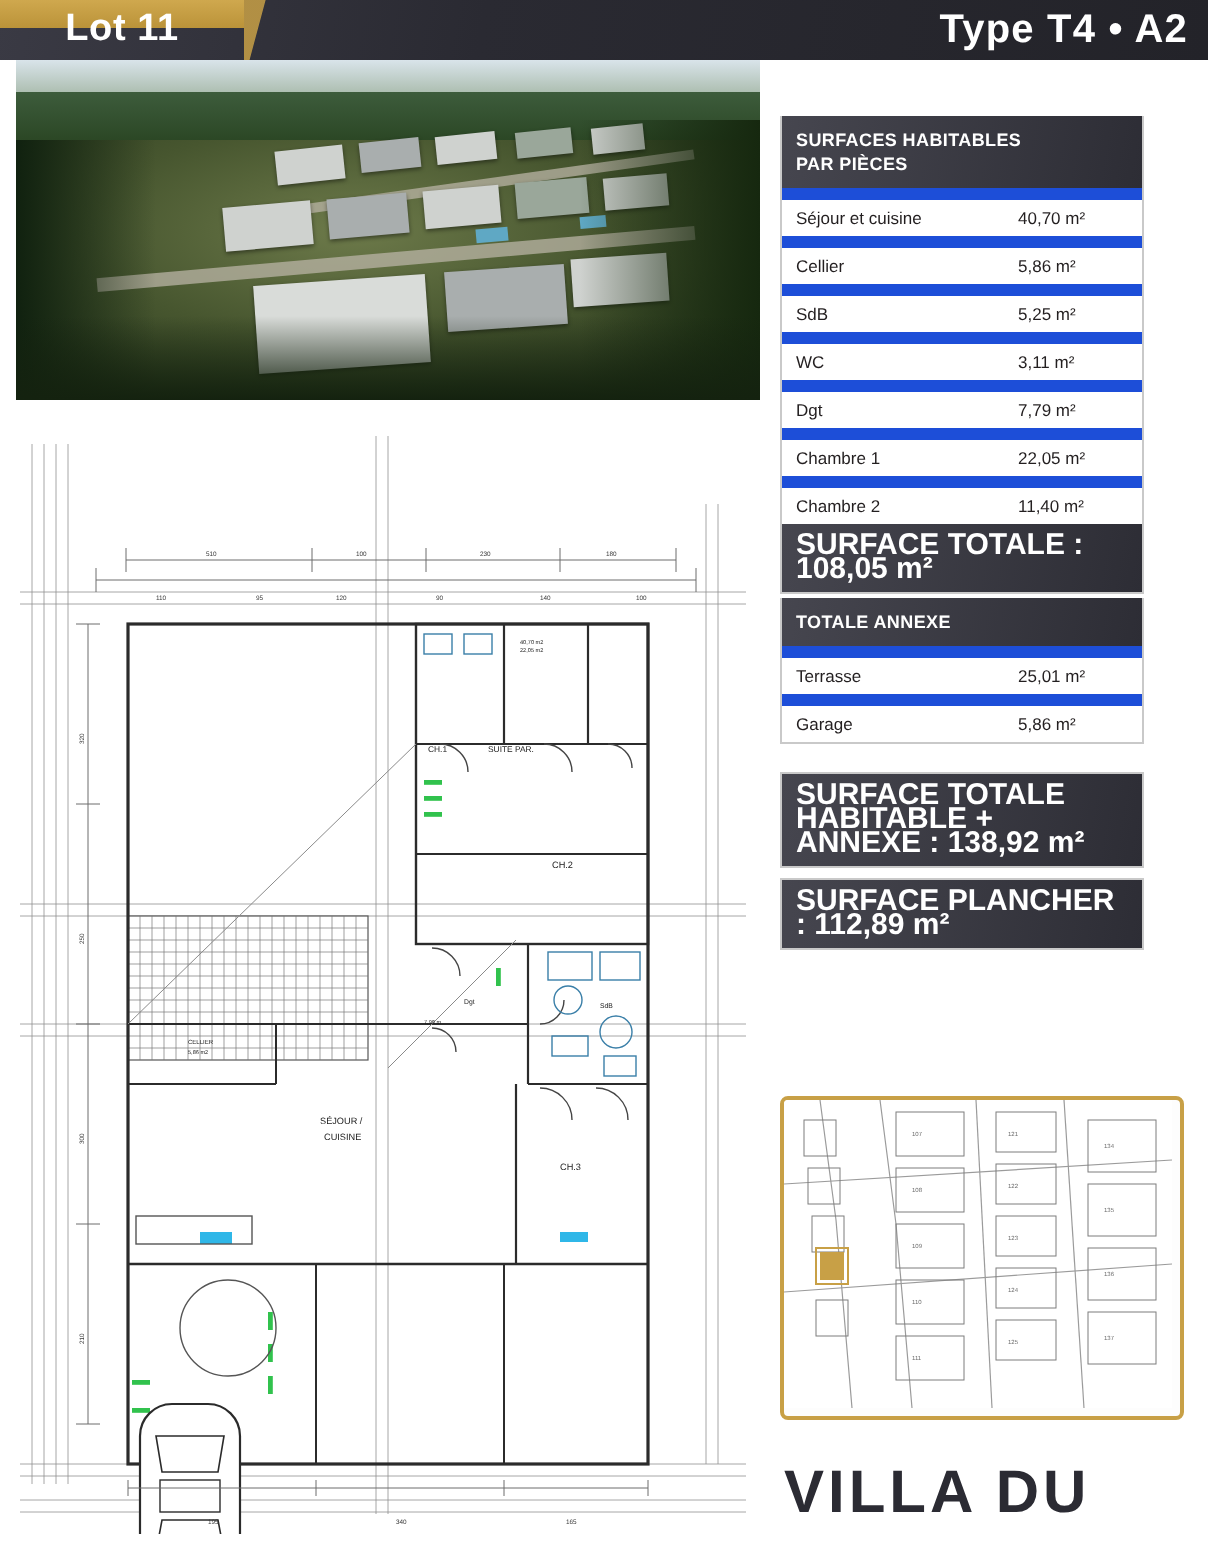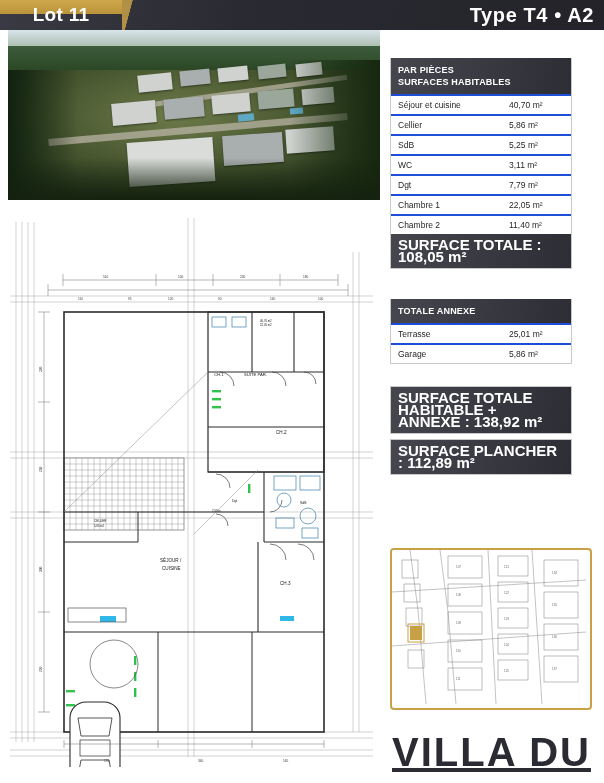--- a/index.html
+++ b/index.html
@@ -114,21 +114,21 @@
     background: linear-gradient(100deg,#46464f 0%, #2d2d35 100%);
     color: #fff;
     font-weight: bold;
     font-size: 9px;
     padding: 6px 7px;
     line-height: 12px;
     letter-spacing: .2px;
   }
   .row {
     display: flex;
-    border-top: 2px solid #1d4ed8;
+    border-top: 6px solid #1d4ed8;
     height: 18px;
     align-items: center;
   }
   .row .lbl { flex: 1; padding-left: 7px; }
   .row .val { width: 62px; padding-left: 4px; }
   .total-bar {
     background: #3b3b44;
     background: linear-gradient(100deg,#46464f 0%, #2d2d35 100%);
     color: #fff;
     font-weight: bold;
@@ -162,25 +162,24 @@
     background: #fdfdfd;
     overflow: hidden;
   }
   .sitemap svg { display: block; }
 
   
   .logo {
     position: absolute;
     left: 392px; top: 730px;
     color: #2b2b33;
-    font-size: 40px;
+    font-size: 30px;
     font-weight: bold;
     letter-spacing: 2px;
     font-family: "Liberation Sans", sans-serif;
-    text-decoration: underline;
   }
 </style>
 </head>
 <body>
 
 <div class="header">
   <div class="lot-badge">Lot 11</div>
   <div class="header-slash"></div>
   <div class="header-title">Type T4 • A2</div>
 </div>
@@ -212,22 +211,22 @@
   <div class="pool" style="left:230px;top:84px;width:16px;height:7px;transform:rotate(-5deg);"></div>
   <div class="pool" style="left:282px;top:78px;width:13px;height:6px;transform:rotate(-5deg);"></div>
 
   <div class="dark-l"></div>
   <div class="dark-r"></div>
   <div class="dark-b"></div>
 </div>
 
 <div class="tbl" style="left:390px; top:58px;">
   <div class="tbl-head">
+    <div>SURFACES HABITABLES</div>
     <div>PAR PIÈCES</div>
-    <div>SURFACES HABITABLES</div>
   </div>
   <div class="row">
     <span class="lbl">Séjour et cuisine</span>
     <span class="val">40,70 m²</span>
   </div>
   <div class="row">
     <span class="lbl">Cellier</span>
     <span class="val">5,86 m²</span>
   </div>
   <div class="row">

